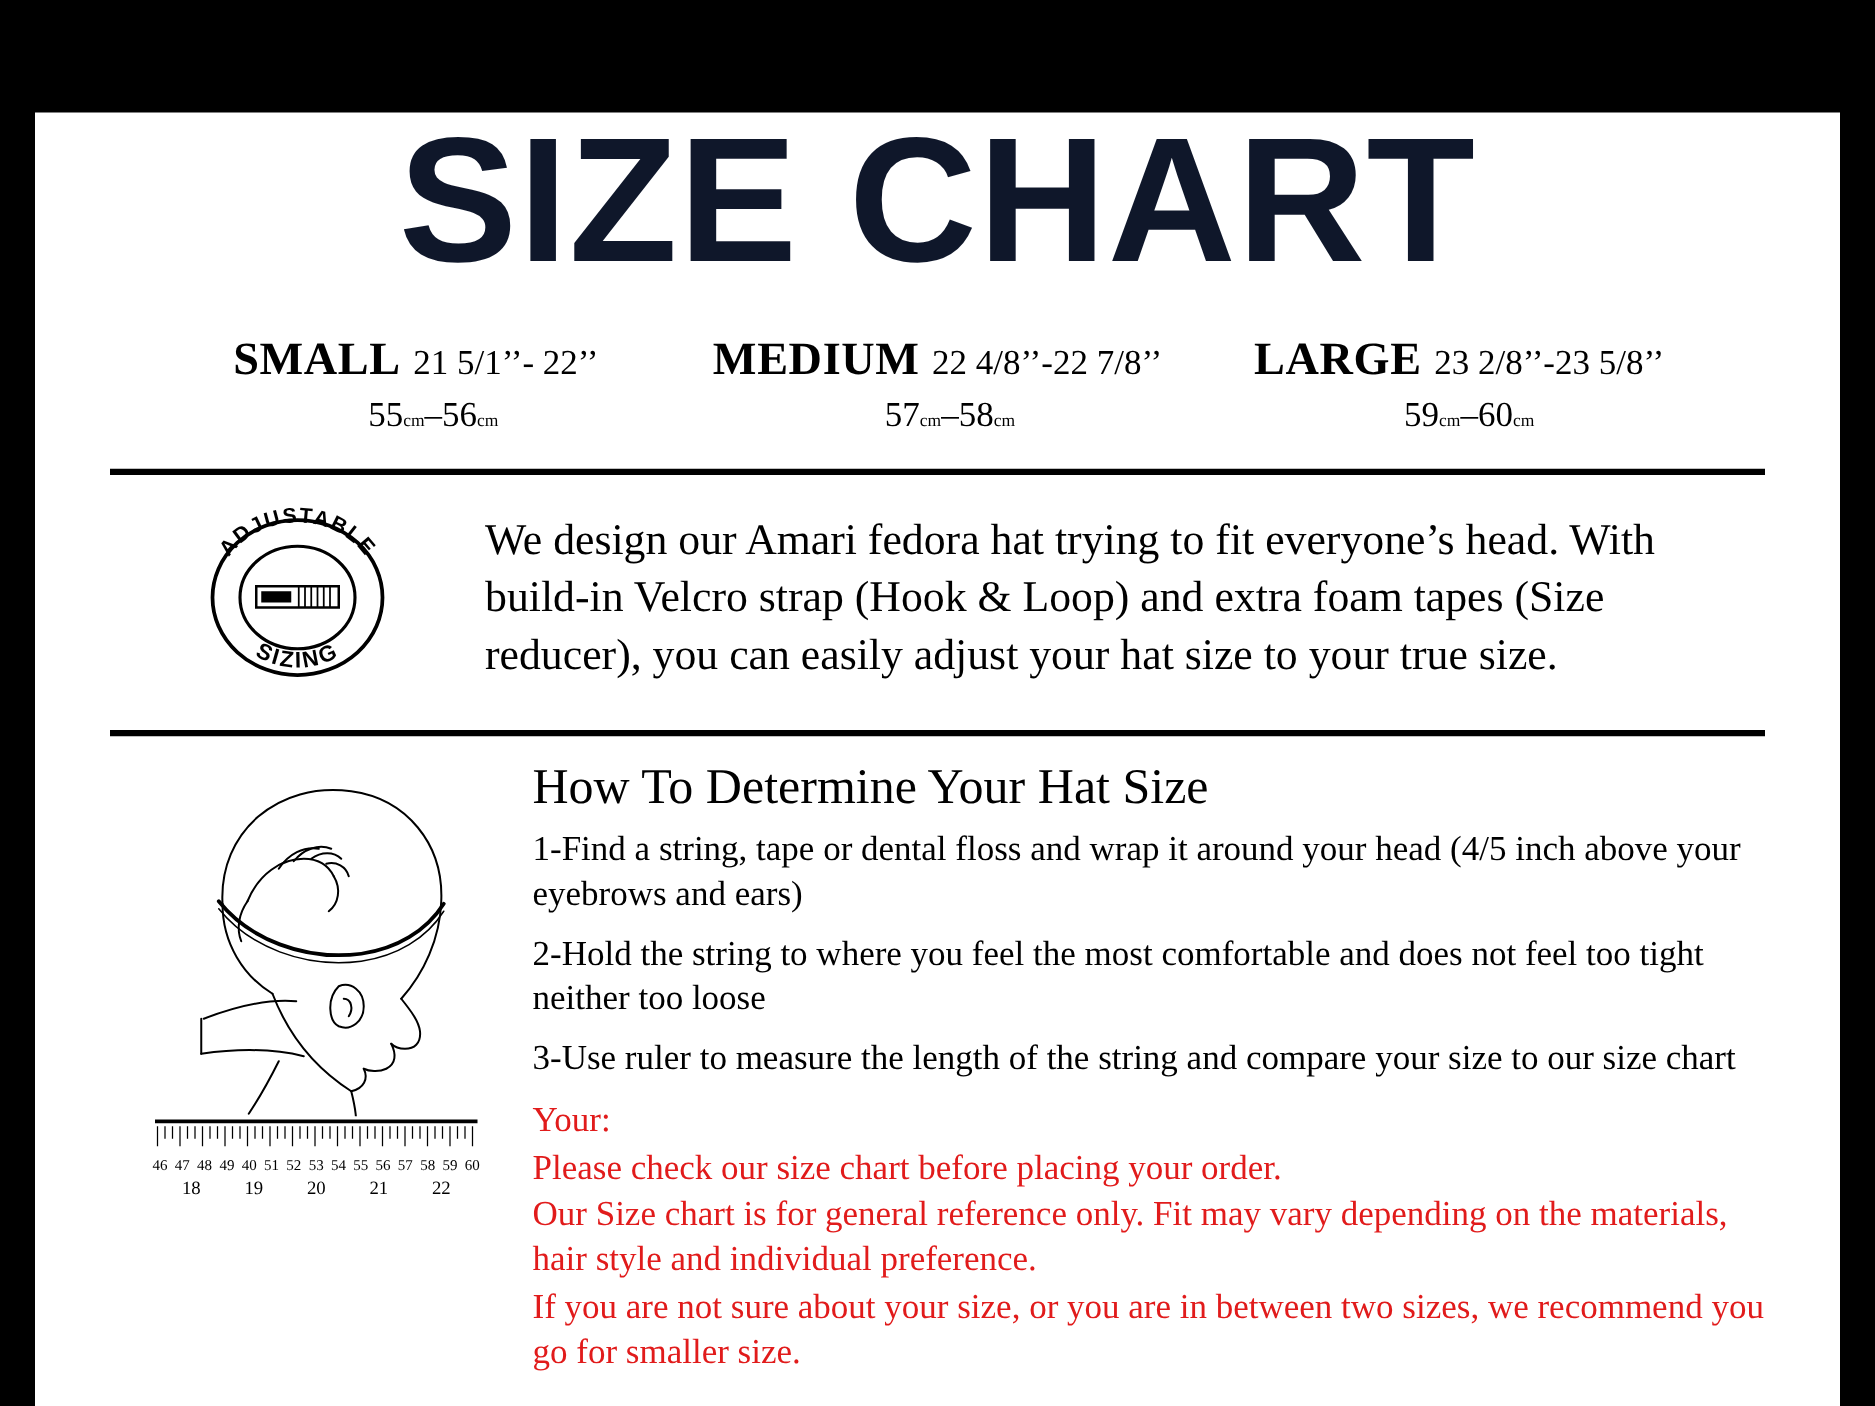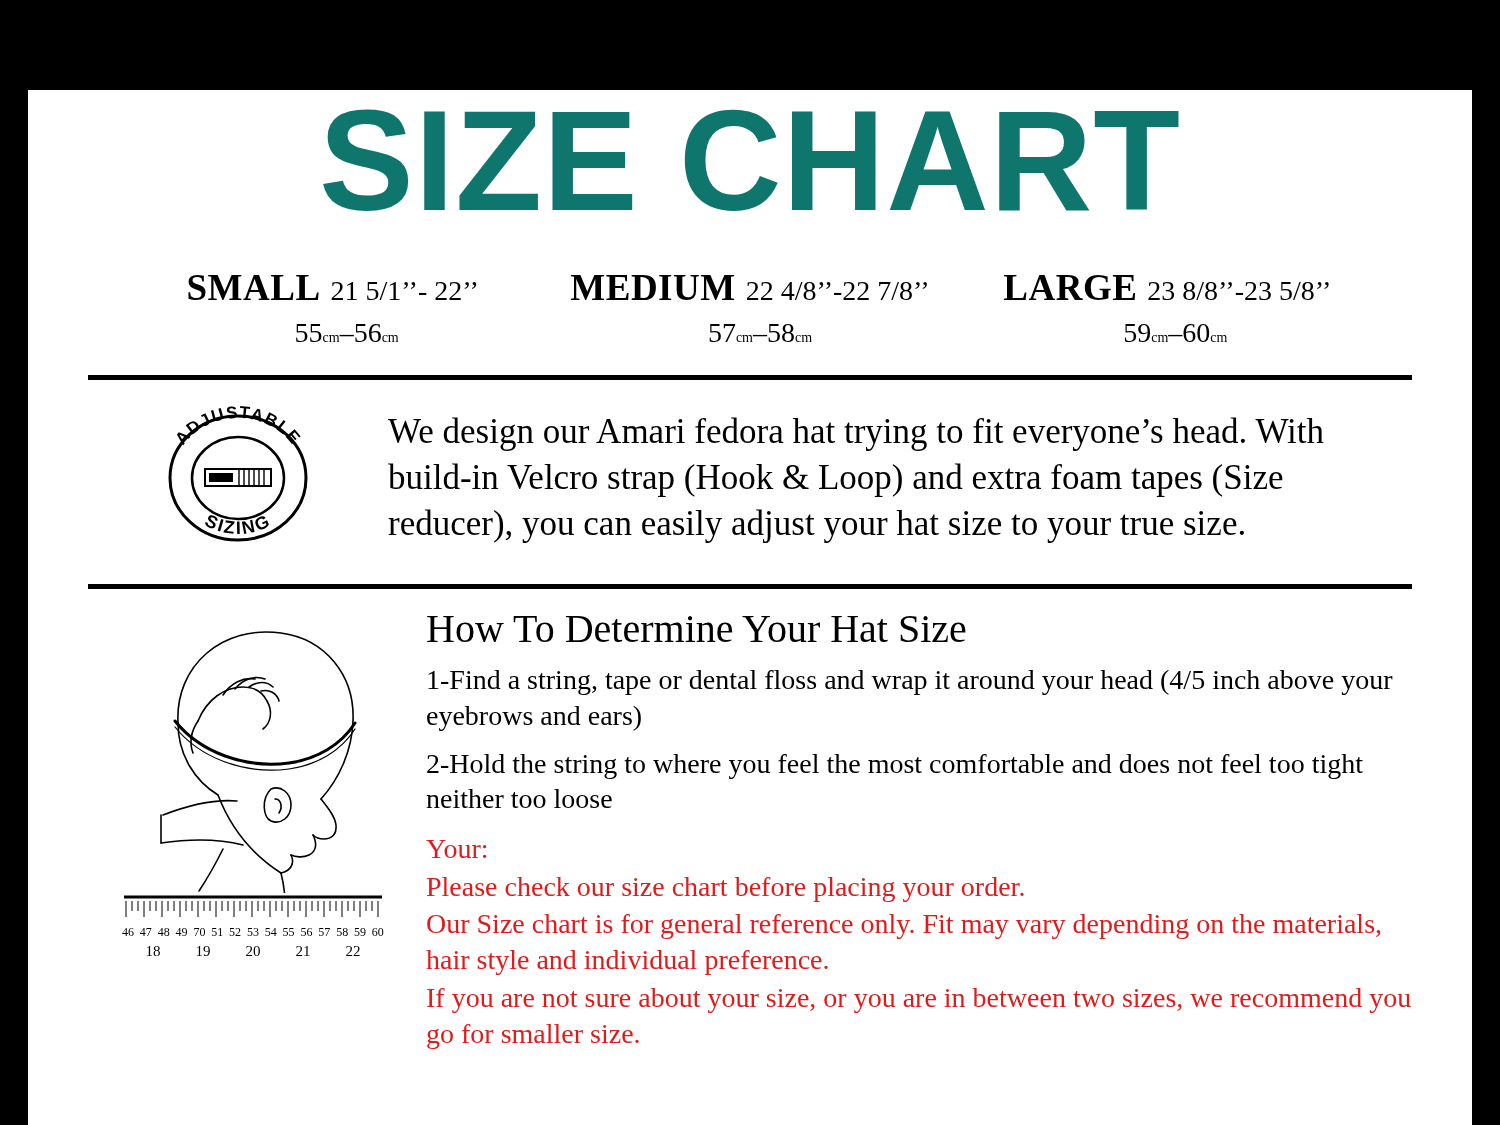--- a/index.html
+++ b/index.html
@@ -31,21 +31,21 @@
   }
 
   
   .title {
     text-align: center;
     font-family: "Liberation Sans", sans-serif;
     font-weight: bold;
     font-size: 142px;
     line-height: 1.0;
     letter-spacing: 1px;
-    color: #0f766e;
+    color: #0f172a;
     margin: 60px 0 0 0;
     padding: 0;
   }
 
   
   .sizes {
     display: flex;
     justify-content: space-between;
     align-items: flex-start;
     margin: 34px 96px 0 96px;
@@ -181,21 +181,21 @@
           <span class="size-in">22 4/8’’-22 7/8’’</span>
         </div>
         <div class="size-cm">
           <span>57</span><span class="unit">cm</span><span>–</span><span>58</span><span class="unit">cm</span>
         </div>
       </div>
 
       <div class="size-col col-large">
         <div class="size-line1">
           <span class="size-name">LARGE</span>
-          <span class="size-in">23 8/8’’-23 5/8’’</span>
+          <span class="size-in">23 2/8’’-23 5/8’’</span>
         </div>
         <div class="size-cm">
           <span>59</span><span class="unit">cm</span><span>–</span><span>60</span><span class="unit">cm</span>
         </div>
       </div>
 
     </div>
 
     <div class="rule"></div>
 
@@ -316,21 +316,21 @@
               <line x1="250" y1="8" x2="250" y2="18"></line>
             <line x1="256" y1="8" x2="256" y2="24"></line>
           </g>
         </svg>
 
         <div class="ruler-nums-small">
           <span>46</span>
           <span>47</span>
           <span>48</span>
           <span>49</span>
-          <span>70</span>
+          <span>40</span>
           <span>51</span>
           <span>52</span>
           <span>53</span>
           <span>54</span>
           <span>55</span>
           <span>56</span>
           <span>57</span>
           <span>58</span>
           <span>59</span>
           <span>60</span>
@@ -342,20 +342,21 @@
           <span>20</span>
           <span>21</span>
           <span>22</span>
         </div>
       </div>
 
       <div class="howto">
         <h2>How To Determine Your Hat Size</h2>
         <div class="step">1-Find a string, tape or dental floss and wrap it around your head (4/5 inch above your eyebrows and ears)</div>
         <div class="step">2-Hold the string to where you feel the most comfortable and does not feel too tight neither too loose</div>
+        <div class="step">3-Use ruler to measure the length of the string and compare your size to our size chart</div>
 
         <div class="tips">
           <p class="tips-head">Your:</p>
           <p>Please check our size chart before placing your order.</p>
           <p>Our Size chart is for general reference only. Fit may vary depending on the materials, hair style and individual preference.</p>
           <p>If you are not sure about your size, or you are in between two sizes, we recommend you go for smaller size.</p>
         </div>
       </div>
 
     </div>

